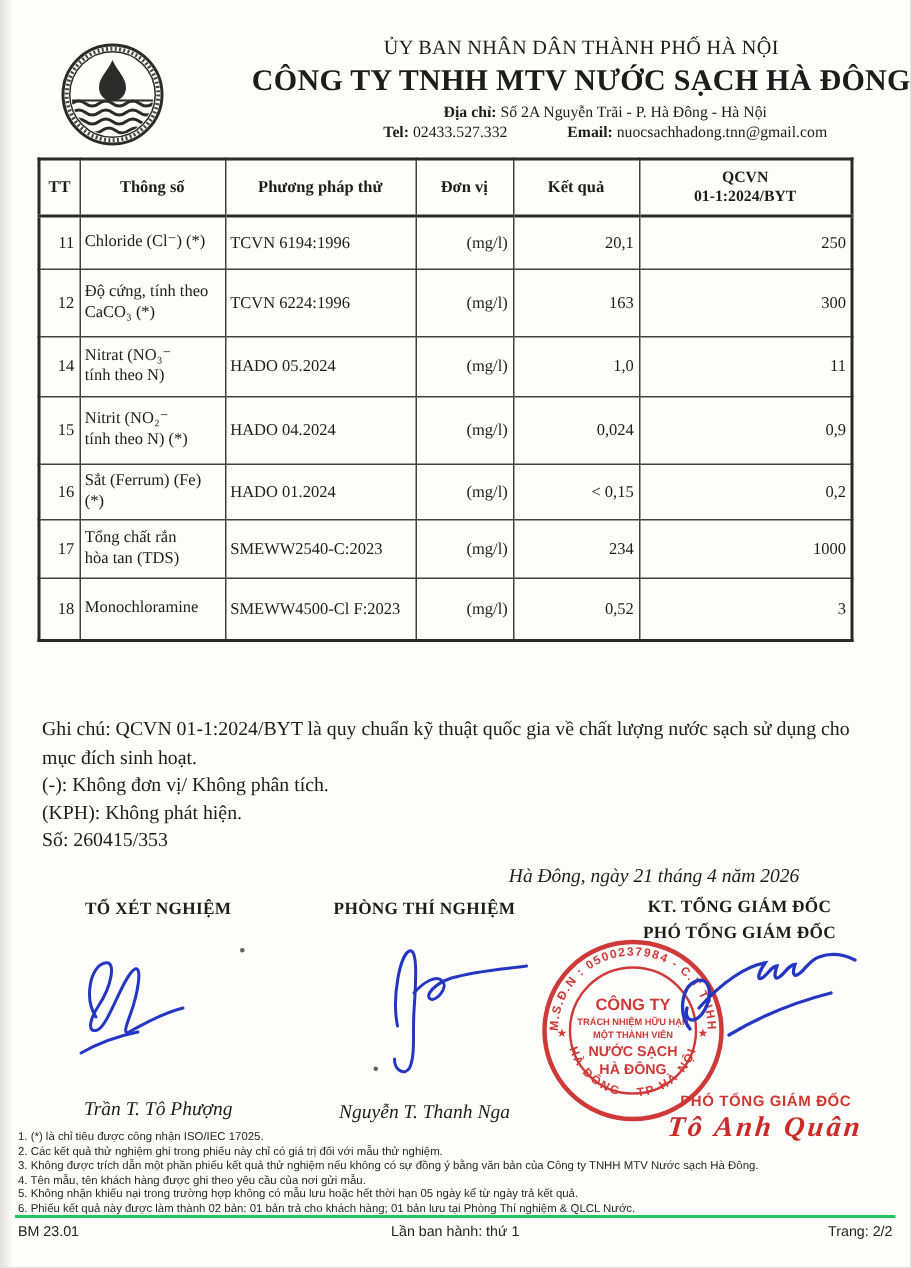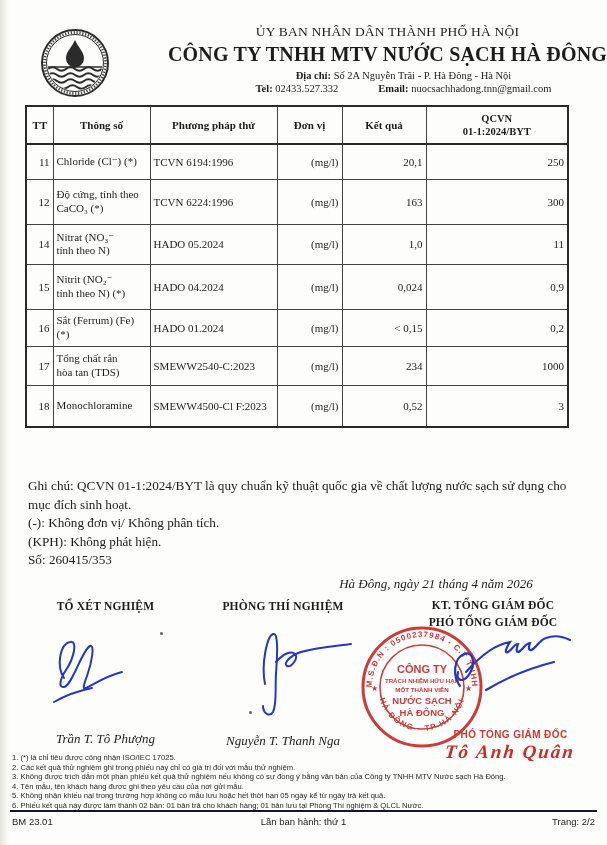--- a/index.html
+++ b/index.html
@@ -63,21 +63,21 @@
   .sig-svg{position:absolute;}
   .stamp{position:absolute;left:358px;top:623px;width:128px;height:128px;}
   .speck{position:absolute;width:3px;height:3px;border-radius:50%;background:#3a3a3a;opacity:.8;}
 
   
   .footnotes{position:absolute;left:12px;top:753px;width:586px;
     font-family:"Liberation Sans","DejaVu Sans",sans-serif;
     font-size:7.6px;line-height:9.6px;color:#262626;
     list-style:none;margin:0;padding:0;}
   .footer{position:absolute;left:10px;top:810px;width:587px;
-    border-top:2px solid #0f172a;padding-top:3px;
+    border-top:2px solid #22c55e;padding-top:3px;
     font-family:"Liberation Sans","DejaVu Sans",sans-serif;font-size:9.5px;color:#222;}
   .footer .f-left{position:absolute;left:2px;top:4px;}
   .footer .f-center{position:absolute;left:0;right:0;top:4px;text-align:center;}
   .footer .f-right{position:absolute;right:2px;top:4px;}
 </style>
 </head>
 <body>
 
 <div class="page">
 

